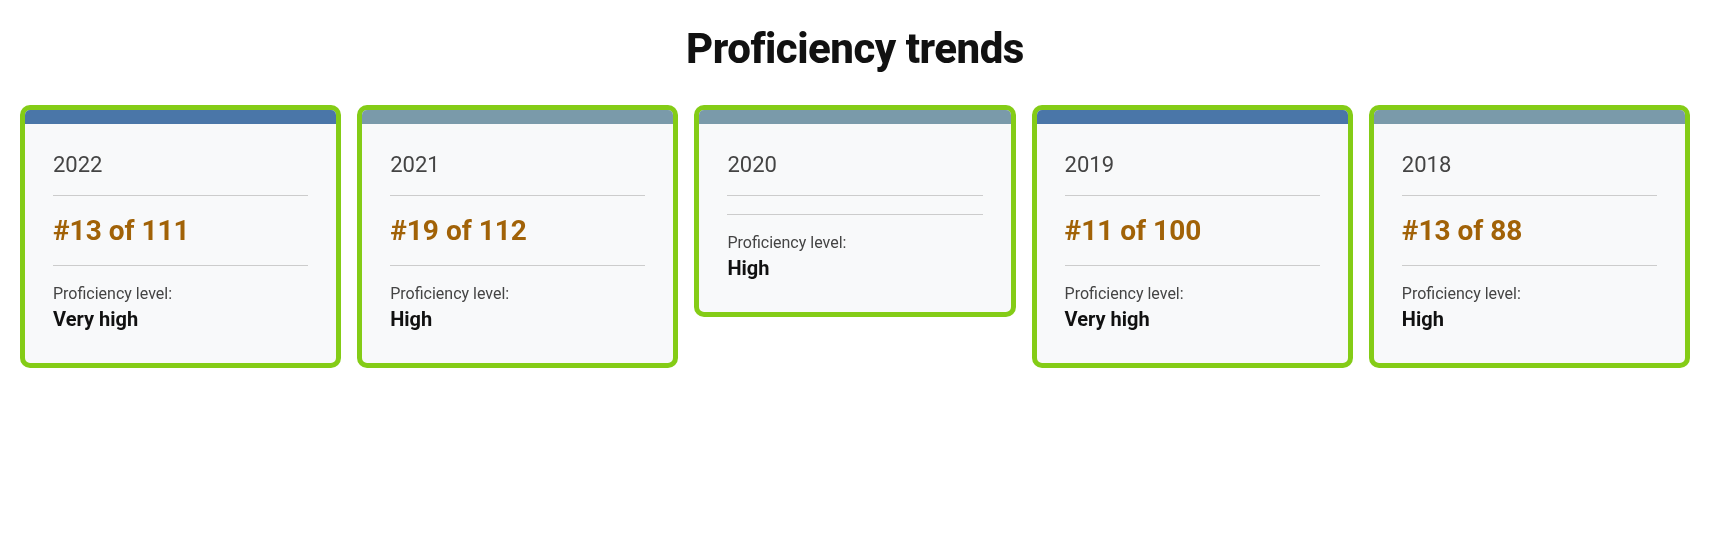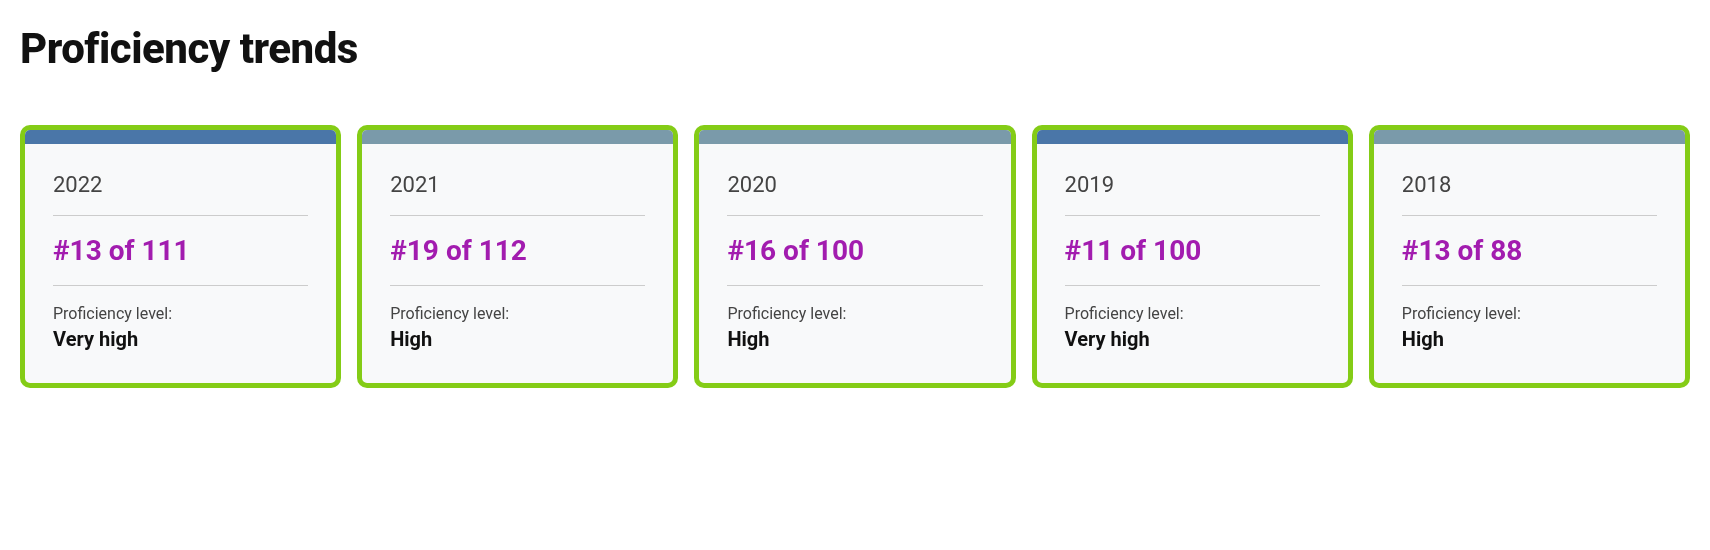--- a/index.html
+++ b/index.html
@@ -13,22 +13,23 @@
       background: #ffffff;
       padding: 24px 20px;
       width: 1710px;
       min-height: 550px;
     }
 
     .page-title {
       font-size: 42px;
       font-weight: 800;
       color: #111111;
-      margin-bottom: 52px;
+      margin-bottom: 32px;
       letter-spacing: -0.5px;
+      text-align: center;
     }
 
     .cards-container {
       display: flex;
       gap: 16px;
       align-items: flex-start;
     }
 
     .card {
       flex: 1;
@@ -65,21 +66,21 @@
 
     .card-divider {
       height: 1px;
       background: #cccccc;
       margin-bottom: 18px;
     }
 
     .card-rank {
       font-size: 28px;
       font-weight: 700;
-      color: #a21caf;
+      color: #a16207;
       margin-bottom: 18px;
     }
 
     .card-proficiency-label {
       font-size: 16px;
       color: #444444;
       font-weight: 400;
       margin-bottom: 4px;
     }
 
@@ -115,21 +116,20 @@
         <div class="card-divider"></div>
         <div class="card-proficiency-label">Proficiency level:</div>
         <div class="card-proficiency-value">High</div>
       </div>
     </div>
     <div class="card">
       <div class="card-top-bar gray"></div>
       <div class="card-body">
         <div class="card-year">2020</div>
         <div class="card-divider"></div>
-        <div class="card-rank">#16 of 100</div>
         <div class="card-divider"></div>
         <div class="card-proficiency-label">Proficiency level:</div>
         <div class="card-proficiency-value">High</div>
       </div>
     </div>
     <div class="card">
       <div class="card-top-bar blue"></div>
       <div class="card-body">
         <div class="card-year">2019</div>
         <div class="card-divider"></div>

